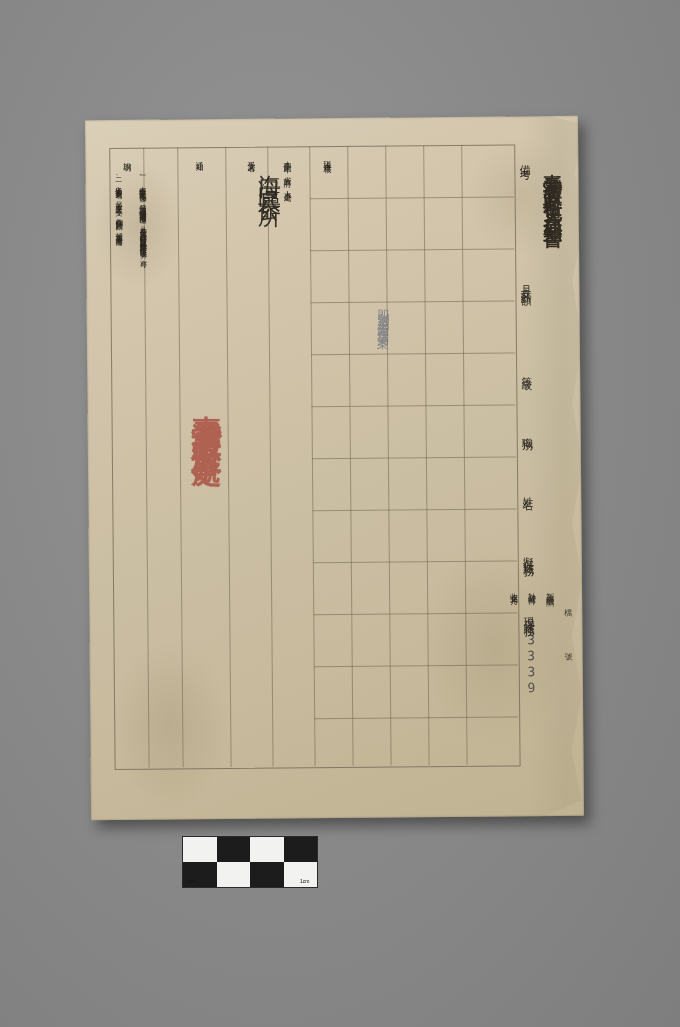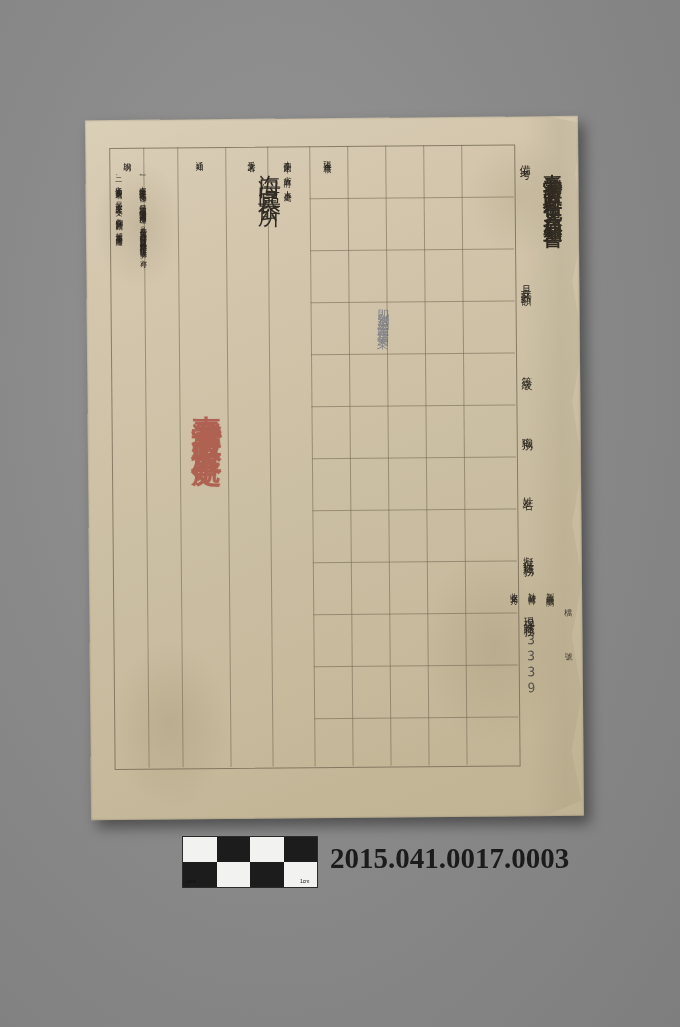--- a/index.html
+++ b/index.html
@@ -242,15 +242,14 @@
     <div class="sq-light"></div>
     <div class="sq-dark"></div>
     <div class="sq-dark"></div>
     <div class="sq-light"></div>
     <div class="sq-dark"></div>
     <div class="sq-light"></div>
   </div>
   <span class="scale-tick" style="left:186px;top:878px;">1cm</span>
   <span class="scale-tick" style="left:300px;top:878px;">1cm</span>
 
-  <div id="acclabel">2015.041.0017.0003</div>
 
 </div>
 
 </body></html>

